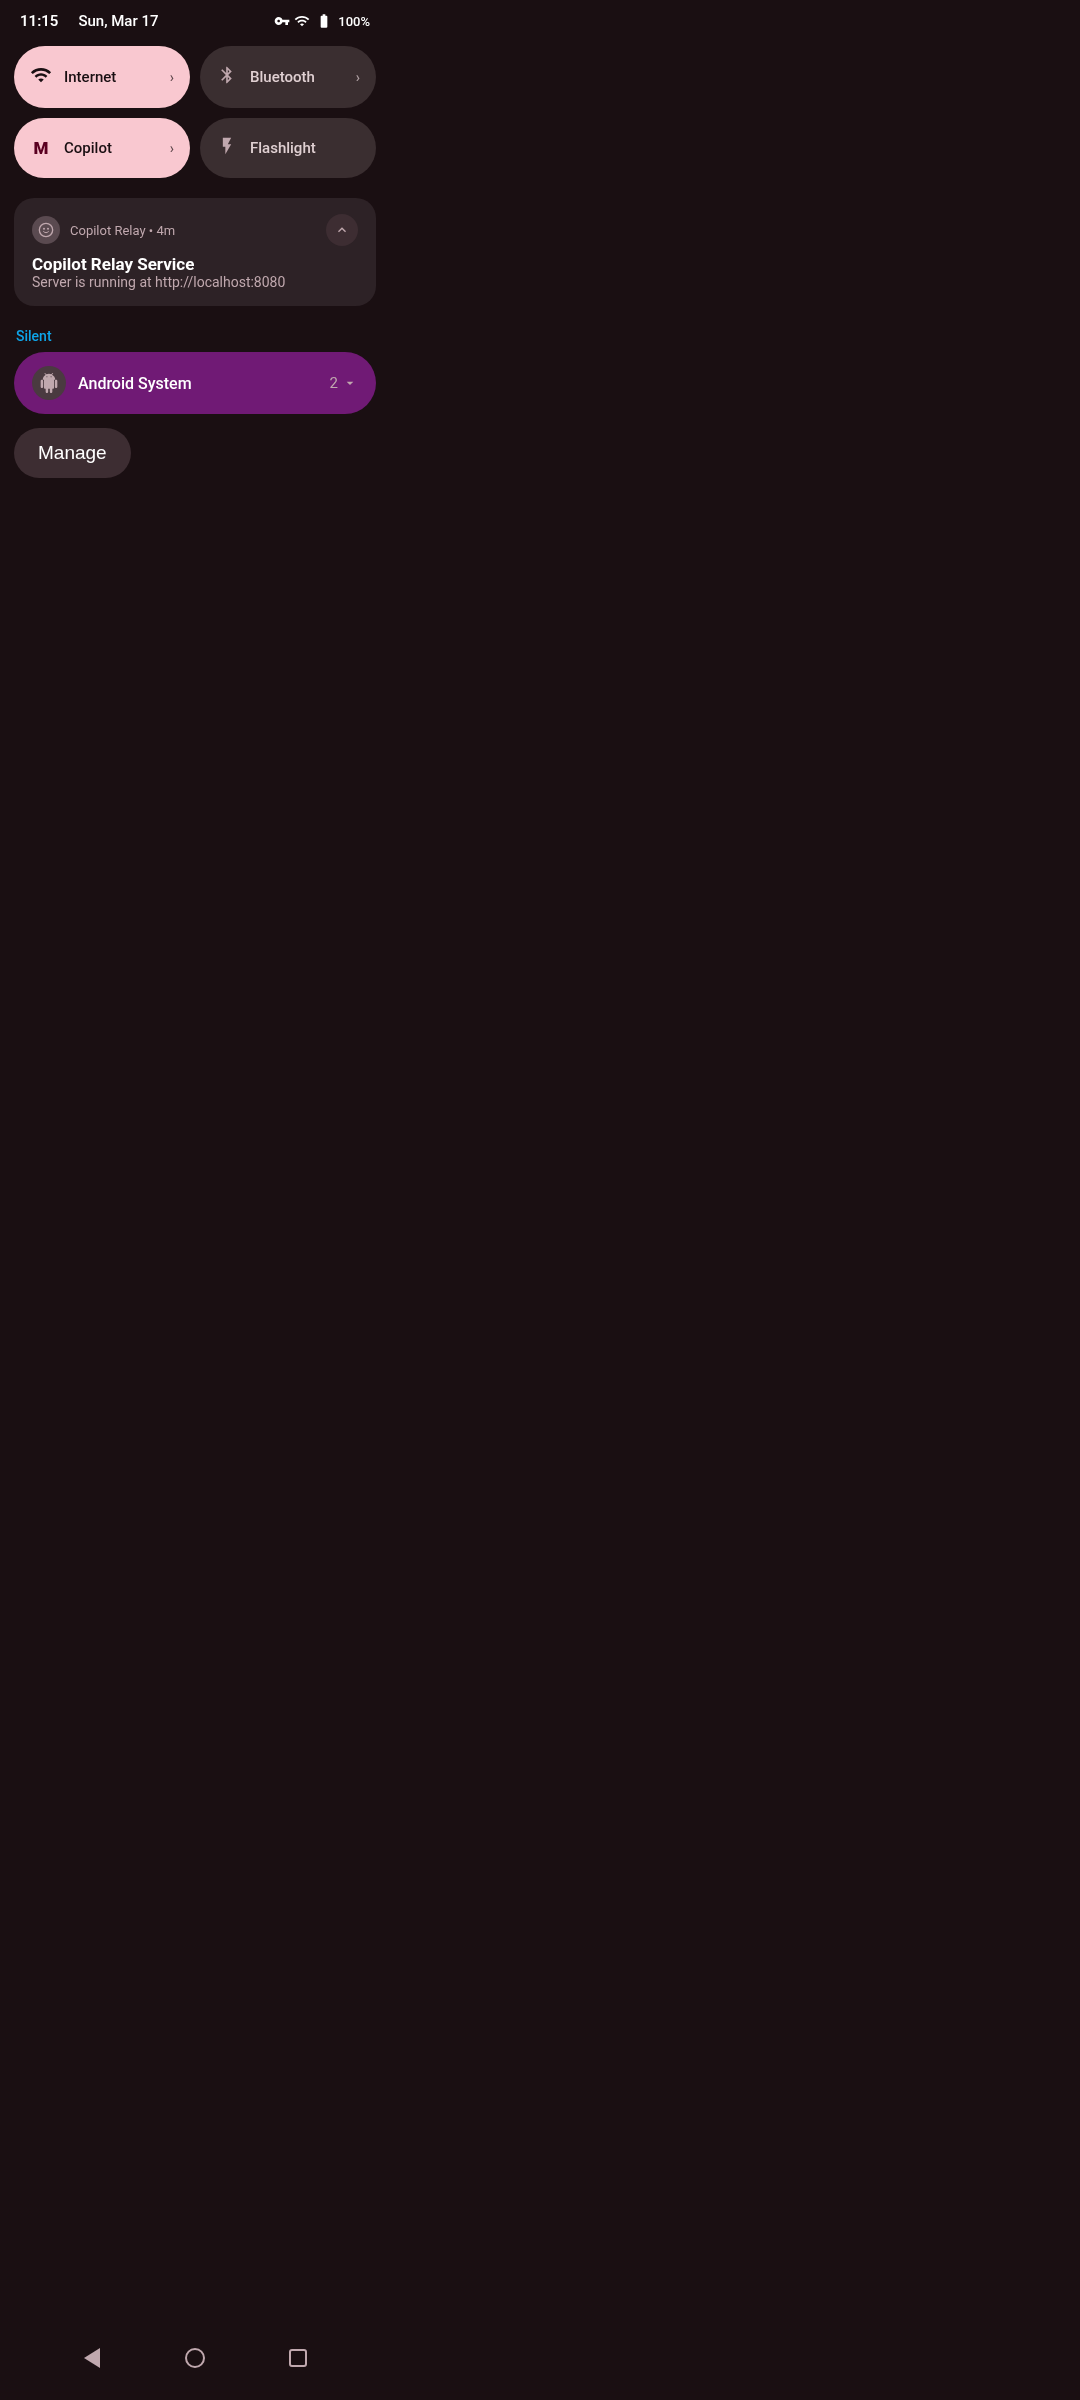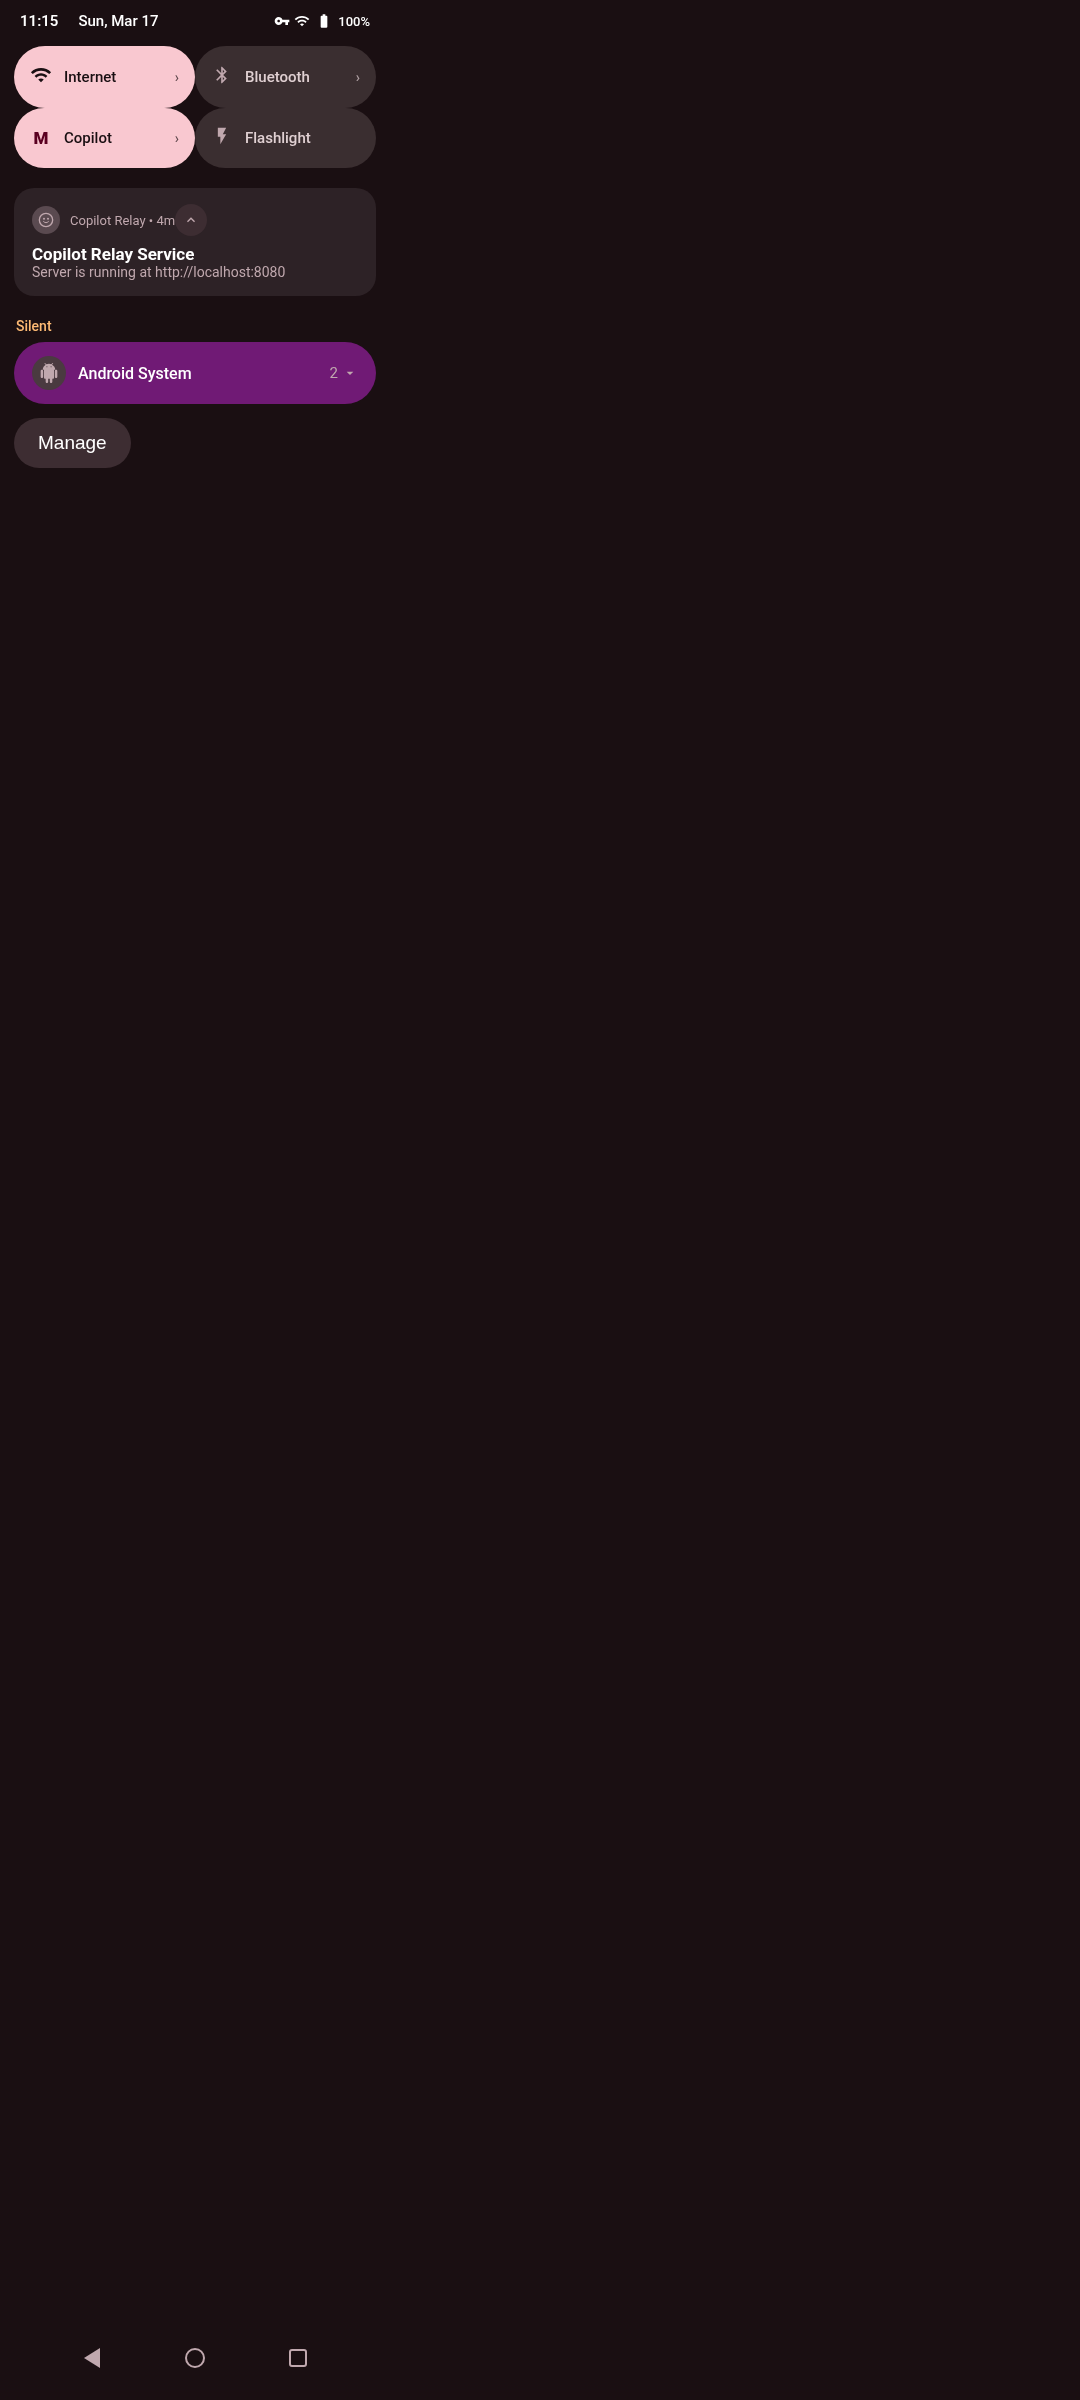--- a/index.html
+++ b/index.html
@@ -40,20 +40,21 @@
     .status-icons {
       display: flex;
       align-items: center;
       gap: 4px;
       font-size: 13px;
     }
 
     .quick-settings {
       display: grid;
       grid-template-columns: 1fr 1fr;
+      gap: 10px;
       padding: 8px 14px 16px;
     }
 
     .qs-tile {
       display: flex;
       align-items: center;
       gap: 12px;
       padding: 18px 16px;
       border-radius: 50px;
       font-size: 16px;
@@ -94,21 +95,21 @@
     .notification-card {
       background-color: #2d2226;
       border-radius: 20px;
       padding: 16px 18px;
       margin-bottom: 10px;
     }
 
     .notification-header {
       display: flex;
       align-items: center;
-      justify-content: flex-start;
+      justify-content: space-between;
       margin-bottom: 8px;
     }
 
     .notification-app-info {
       display: flex;
       align-items: center;
       gap: 10px;
     }
 
     .notification-app-icon {
@@ -146,21 +147,21 @@
       color: white;
     }
 
     .notification-body {
       font-size: 14px;
       color: #c0a8ae;
     }
 
     .section-label {
       font-size: 14px;
-      color: #fdba74;
+      color: #0ea5e9;
       padding: 12px 16px 8px;
       font-weight: 500;
     }
 
     .android-system-card {
       background-color: #701a75;
       border-radius: 50px;
       padding: 14px 18px;
       margin: 0 14px;
       display: flex;

